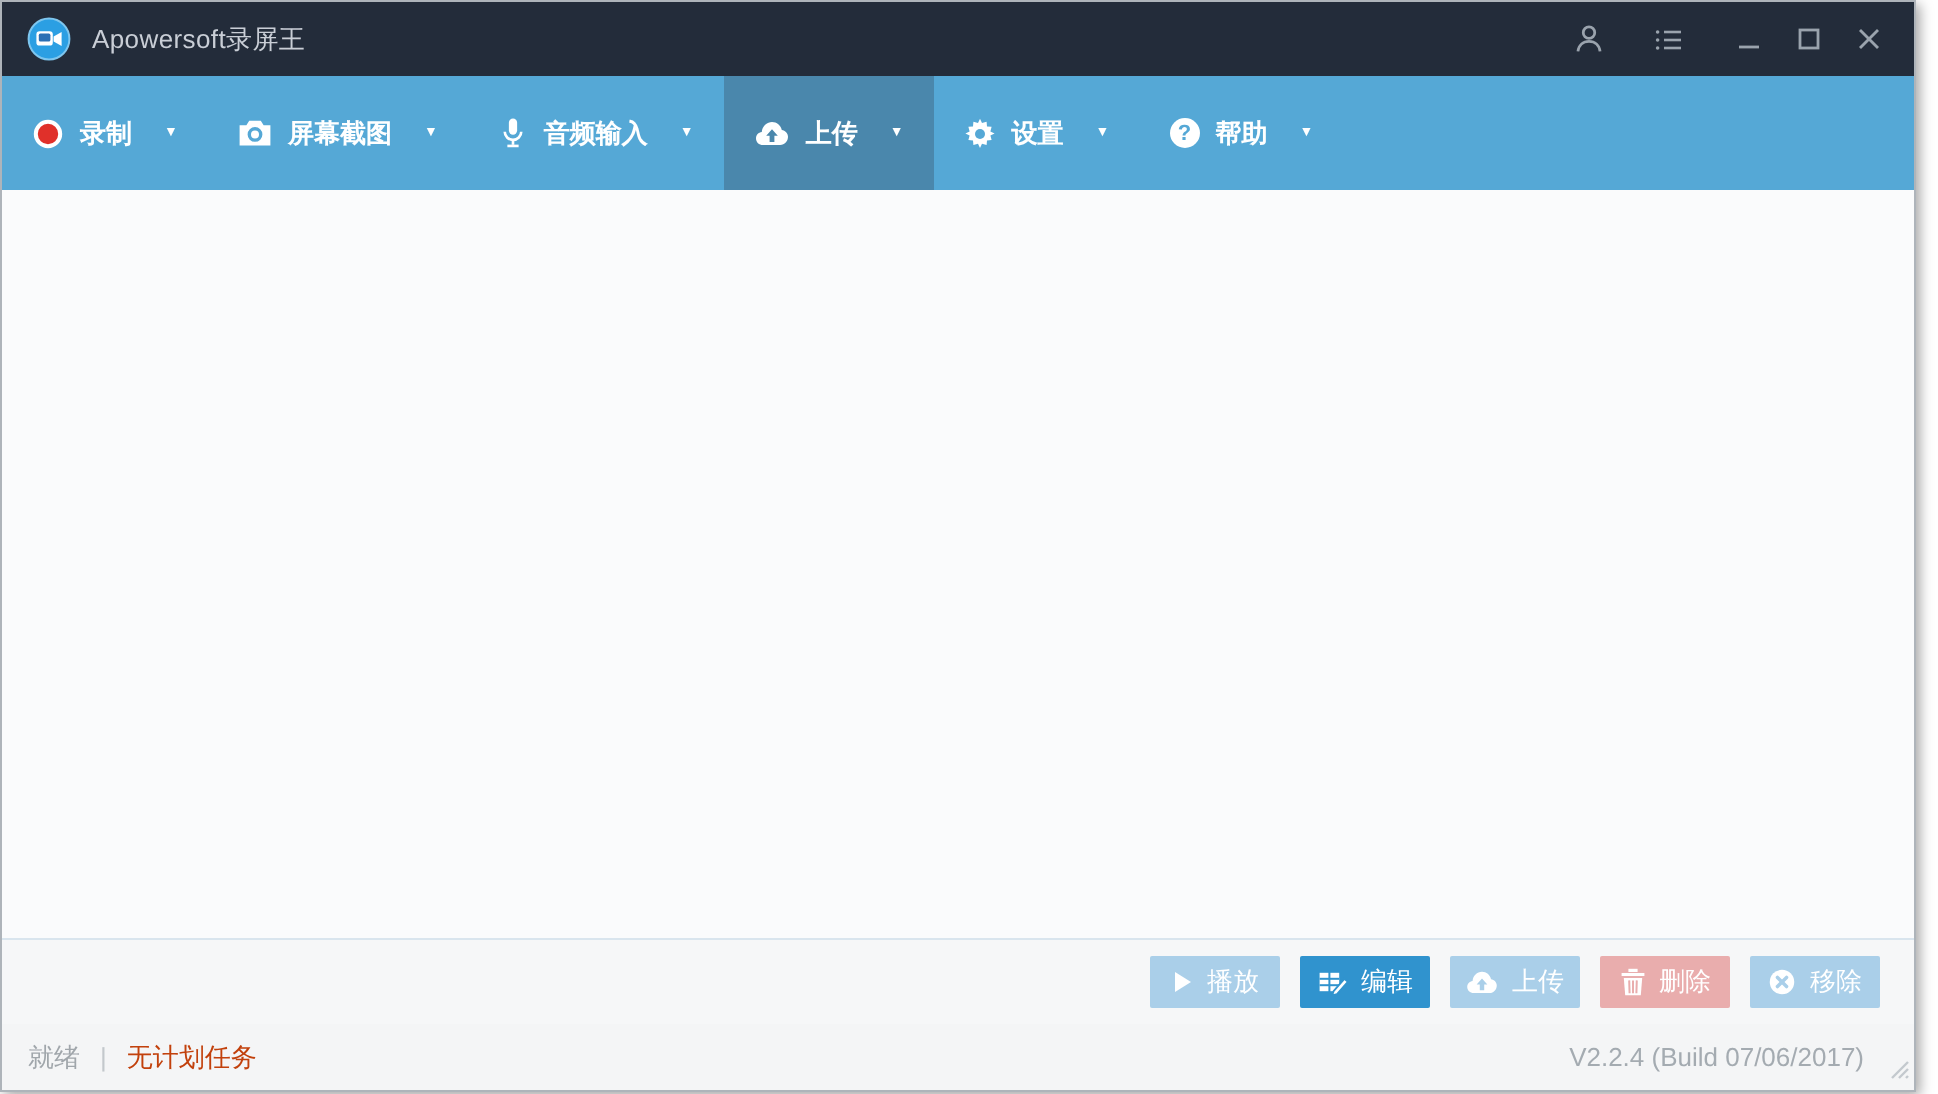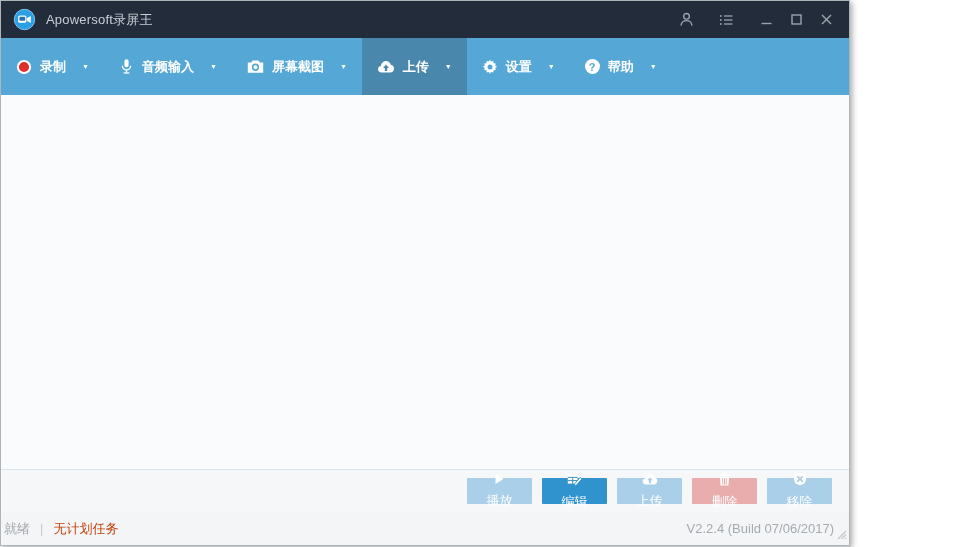--- a/index.html
+++ b/index.html
@@ -1,18 +1,18 @@
 <!DOCTYPE html>
 <html><head>
 <meta charset="utf-8">
 <style>
   * { margin:0; padding:0; box-sizing:border-box; }
   html,body { width:969px; height:547px; background:#ffffff; font-family:"Liberation Sans","DejaVu Sans",sans-serif; }
   .window {
-    position:absolute; left:0; top:0; width:850px; height:546px;
+    position:absolute; left:0; top:0; width:958px; height:546px;
     border:1px solid #aeb4ba; box-shadow:2px 2px 6px rgba(0,0,0,.35);
     display:flex; flex-direction:column; overflow:hidden; background:#fafbfc;
   }
   
   .titlebar {
     height:37px; background:#232c3a; display:flex; align-items:center;
     padding-left:12px; flex:0 0 auto;
   }
   .logo { width:23px; height:23px; flex:0 0 auto; }
   .win-title { color:#c9ced6; font-size:13px; margin-left:10px; letter-spacing:.2px; }
@@ -42,31 +42,31 @@
   
   .list-area { flex:1 1 auto; background:#fafbfc; }
   
   .action-row {
     height:43px; flex:0 0 auto; background:#f6f7f8; border-top:1px solid #d9e5ee;
     display:flex; align-items:center; justify-content:flex-end; gap:10px; padding-right:17px;
   }
   .abtn {
     height:26px; border:none; border-radius:1px; color:#fff; font-size:13px;
     font-family:inherit; display:flex; align-items:center; justify-content:center;
-    gap:7px; cursor:pointer; width:65px; padding:0;flex-direction:column;
+    gap:7px; cursor:pointer; width:65px; padding:0;
   }
   .abtn.wide { width:98px; }
   .abtn.primary { background:#3093ce; }
   .abtn.dis-blue { background:#aacfe9; }
   .abtn.dis-red { background:#e9adad; }
   .abtn svg { display:block; }
   
   .statusbar {
     height:33px; flex:0 0 auto; background:#f4f5f6; display:flex; align-items:center;
-    padding:0 3px; font-size:13px; position:relative;
+    padding:0 13px; font-size:13px; position:relative;
   }
   .st-ready { color:#a0a6ab; }
   .st-sep { color:#c3c8cc; margin:0 10px; }
   .st-link { color:#c2410c; cursor:pointer; text-decoration:none; }
   .st-version { margin-left:auto; color:#a4abb1; padding-right:12px; }
   .grip { position:absolute; right:2px; bottom:2px; }
 </style>
 </head>
 <body>
 
@@ -123,38 +123,38 @@
       <span class="ticon">
         <svg width="16" height="16" viewBox="0 0 16 16">
             <circle cx="8" cy="8" r="6.1" fill="#e0302a" stroke="#ffffff" stroke-width="2"></circle>
           </svg>
       </span>
       <span>录制</span>
       <span class="caret">▼</span>
     </div>
     <div class="tb-item">
       <span class="ticon">
+        <svg width="17" height="15" viewBox="0 0 17 15">
+          <path fill="#fff" fill-rule="evenodd" d="M0.8 3.6h3.4l1.4-2.2h5.8l1.4 2.2h3.4v10.2H0.8z M8.5 11.9a3.7 3.7 0 1 0 0-7.4 3.7 3.7 0 0 0 0 7.4z"></path>
+          <circle cx="8.5" cy="8.2" r="2.0" fill="#fff"></circle>
+        </svg>
+      </span>
+      <span>屏幕截图</span>
+      <span class="caret">▼</span>
+    </div>
+    <div class="tb-item">
+      <span class="ticon">
         <svg width="15" height="17" viewBox="0 0 16 17">
           <rect x="5.8" y="0.8" width="4.4" height="8.6" rx="2.2" fill="#fff"></rect>
           <path d="M3.6 7.8a4.4 4.4 0 0 0 8.8 0" fill="none" stroke="#fff" stroke-width="1.4"></path>
           <line x1="8" y1="12.6" x2="8" y2="14.8" stroke="#fff" stroke-width="1.4"></line>
           <line x1="5" y1="15.4" x2="11" y2="15.4" stroke="#fff" stroke-width="1.4"></line>
         </svg>
       </span>
       <span>音频输入</span>
-      <span class="caret">▼</span>
-    </div>
-    <div class="tb-item">
-      <span class="ticon">
-        <svg width="17" height="15" viewBox="0 0 17 15">
-          <path fill="#fff" fill-rule="evenodd" d="M0.8 3.6h3.4l1.4-2.2h5.8l1.4 2.2h3.4v10.2H0.8z M8.5 11.9a3.7 3.7 0 1 0 0-7.4 3.7 3.7 0 0 0 0 7.4z"></path>
-          <circle cx="8.5" cy="8.2" r="2.0" fill="#fff"></circle>
-        </svg>
-      </span>
-      <span>屏幕截图</span>
       <span class="caret">▼</span>
     </div>
     <div class="tb-item selected">
       <span class="ticon">
         <svg width="18" height="13" viewBox="0 0 17 13">
           <path fill="#fff" fill-rule="evenodd" d="M4 12.5C2 12.5 0.5 11 0.5 9.2c0-1.7 1.2-3 2.9-3.2C3.6 3.2 5.8 1 8.5 1c2.4 0 4.4 1.7 4.9 4 1.7.2 3.1 1.6 3.1 3.4 0 2.2-1.7 4.1-3.9 4.1z M8.5 4.6l2.9 3.3H9.7v3.1H7.3V7.9H5.6z"></path>
         </svg>
       </span>
       <span>上传</span>
       <span class="caret">▼</span>

